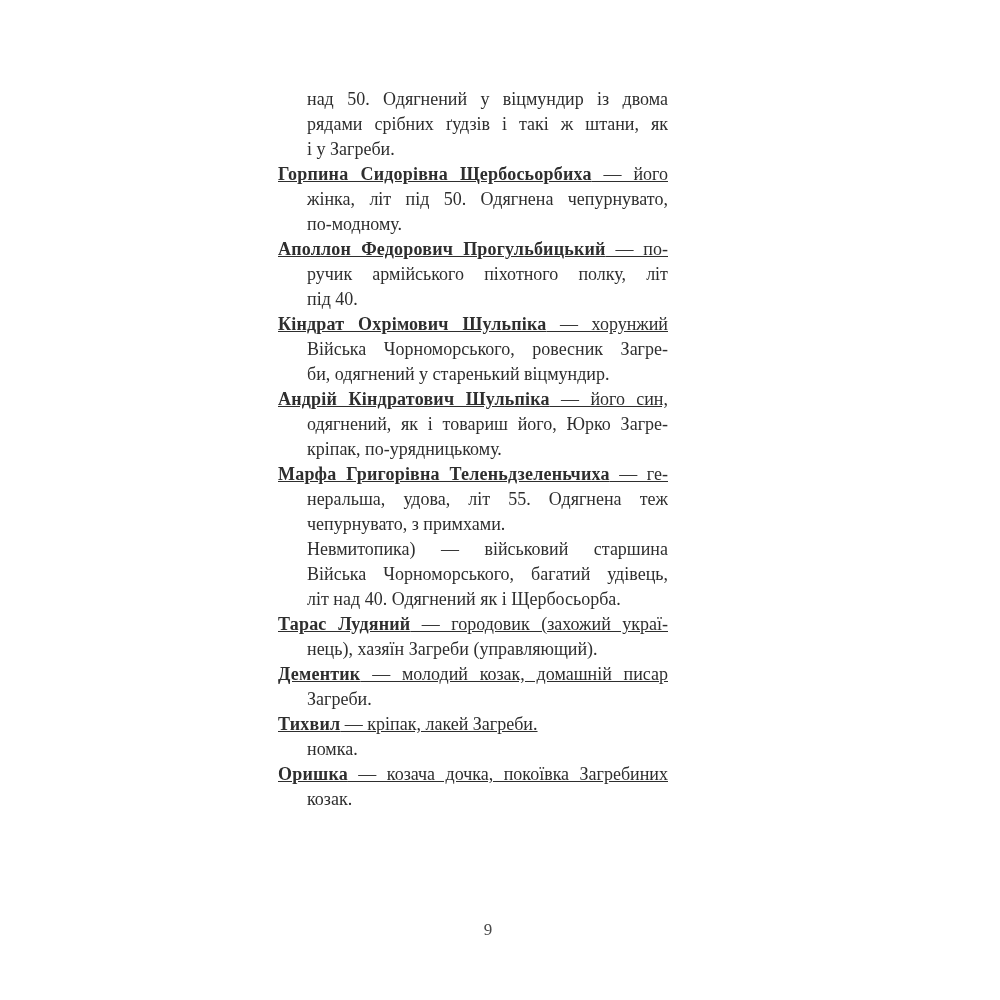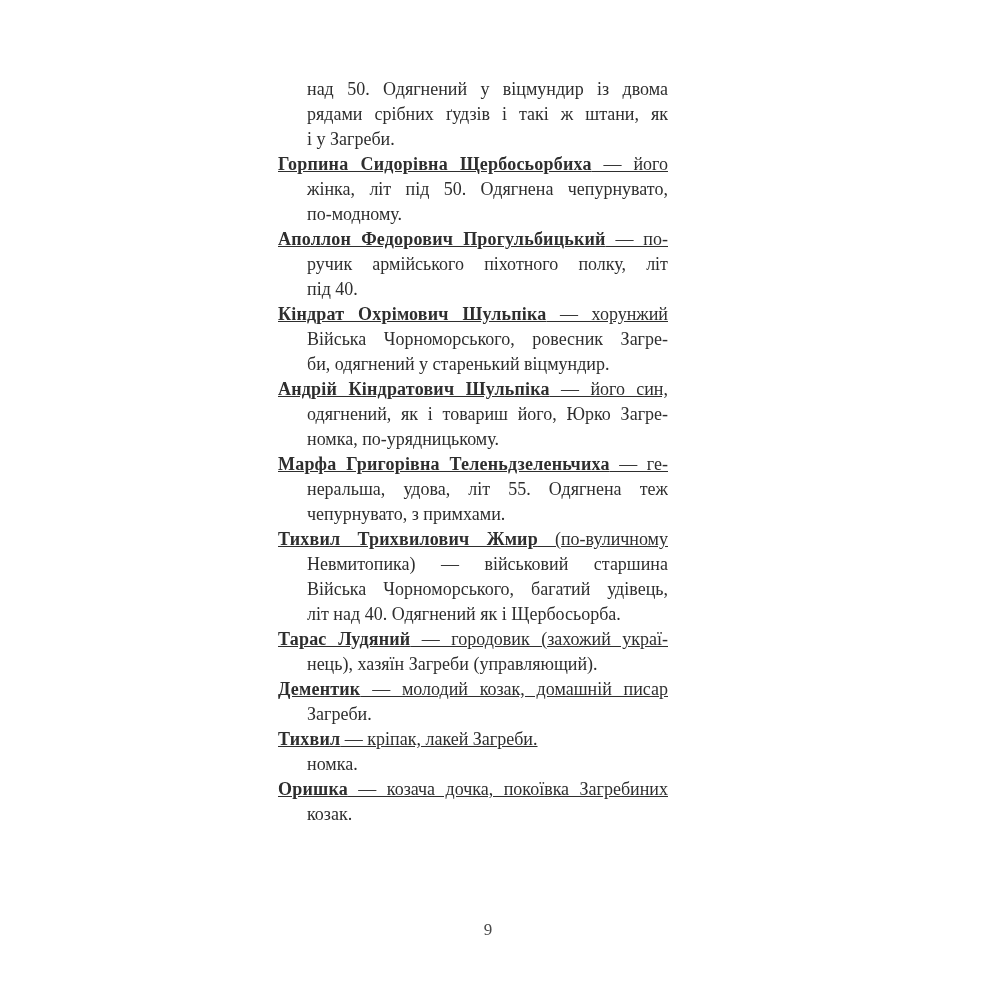--- a/index.html
+++ b/index.html
@@ -12,21 +12,21 @@
     width: 1000px;
     height: 1000px;
     background: #ffffff;
     font-family: "Liberation Serif", "DejaVu Serif", serif;
     color: #2e2e2e;
     overflow: hidden;
   }
   .text-block {
     position: absolute;
     left: 278px;
-    top: 77px;
+    top: 87px;
     width: 390px;
     font-size: 18px;
     line-height: 25px;
     text-rendering: optimizeLegibility;
   }
   .entry {
     padding-left: 29px; 
   }
   .line {
     min-height: 25px;
@@ -75,29 +75,28 @@
         <div class="line">під 40.</div>
       </div>
       <div class="entry">
         <div class="line first j"><span class="name">Кіндрат Охрімович Шульпіка</span> — хорунжий</div>
         <div class="line j">Війська Чорноморського, ровесник Загре-</div>
         <div class="line">би, одягнений у старенький віцмундир.</div>
       </div>
       <div class="entry">
         <div class="line first j"><span class="name">Андрій Кіндратович Шульпіка</span> — його син,</div>
         <div class="line j">одягнений, як і товариш його, Юрко Загре-</div>
-        <div class="line">номка, по-урядницькому.</div>
+        <div class="line">кріпак, по-урядницькому.</div>
       </div>
       <div class="entry">
         <div class="line first j"><span class="name">Марфа Григорівна Теленьдзеленьчиха</span> — ге-</div>
         <div class="line j">неральша, удова, літ 55. Одягнена теж</div>
         <div class="line">чепурнувато, з примхами.</div>
       </div>
       <div class="entry">
-        <div class="line first j"><span class="name">Тихвил Трихвилович Жмир</span> (по-вуличному</div>
         <div class="line j">Невмитопика) — військовий старшина</div>
         <div class="line j">Війська Чорноморського, багатий удівець,</div>
         <div class="line">літ над 40. Одягнений як і Щербосьорба.</div>
       </div>
       <div class="entry">
         <div class="line first j"><span class="name">Тарас Лудяний</span> — городовик (захожий украї-</div>
         <div class="line">нець), хазяїн Загреби (управляющий).</div>
       </div>
       <div class="entry">
         <div class="line first j"><span class="name">Дементик</span> — молодий козак, домашній писар</div>

